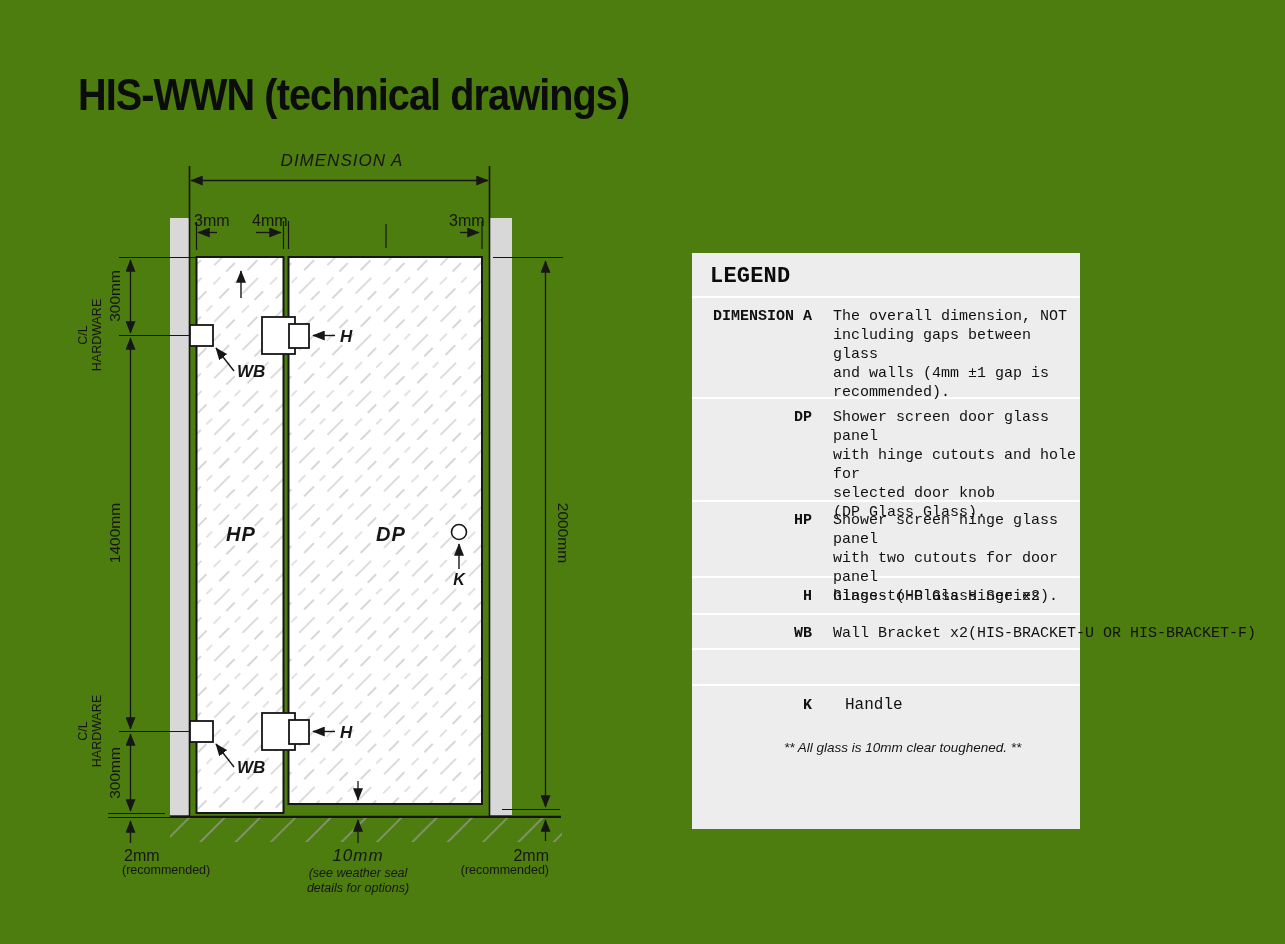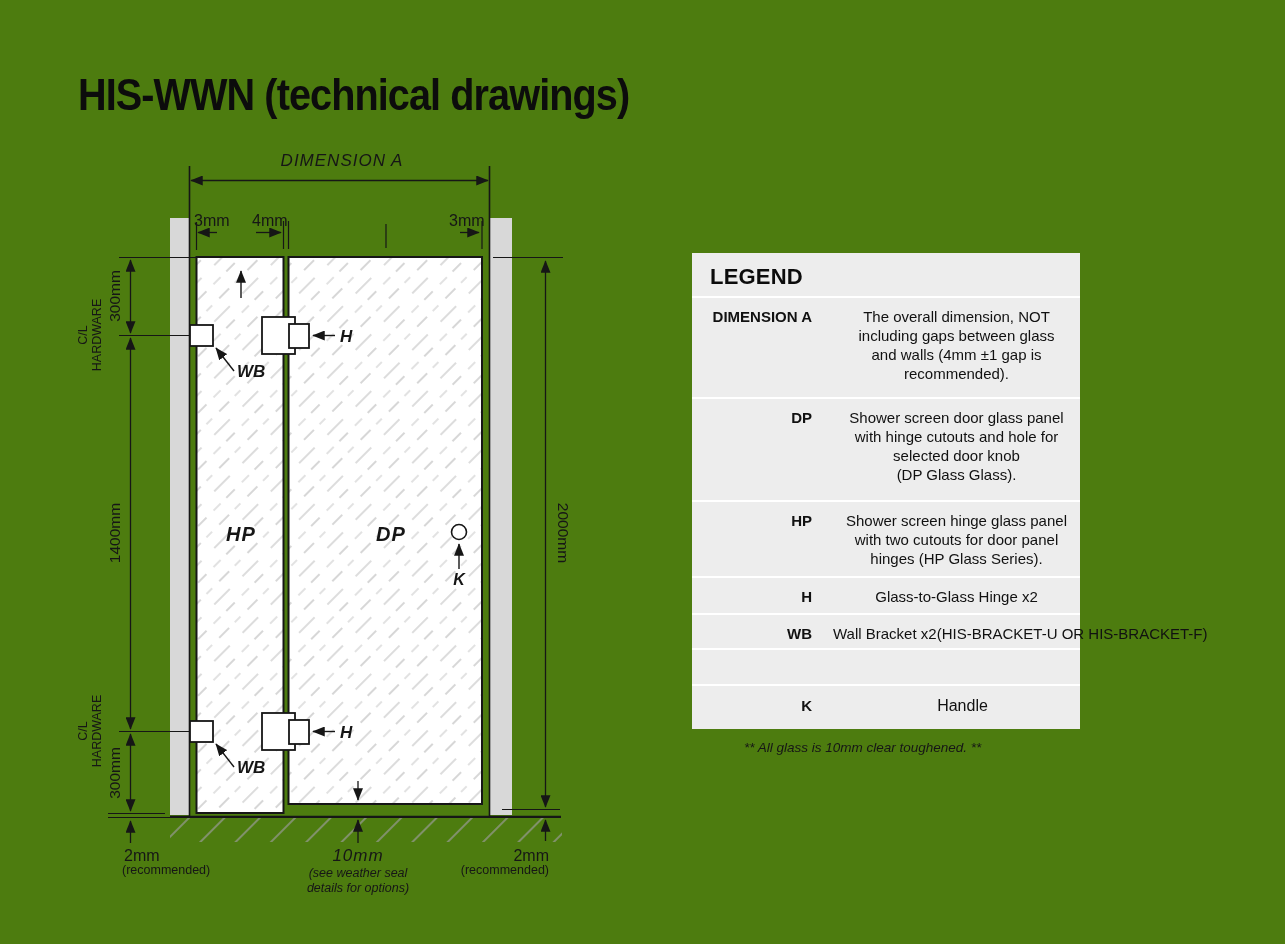--- a/index.html
+++ b/index.html
@@ -18,45 +18,45 @@
   svg text{fill:#161616;}
   .dim{font-size:15.5px;}
   .dim-lg{font-size:16px;}
   .dim-sm{font-size:12.5px;}
   .ital{font-style:italic;}
   .hw{font-size:17px;font-weight:bold;font-style:italic;}
   .panel{font-size:20px;font-weight:bold;font-style:italic;letter-spacing:1px;}
   .dima{font-size:17px;font-style:italic;letter-spacing:1px;}
   
   .legend{
-    position:absolute;left:692px;top:253px;width:388px;height:476px;
-    box-sizing:border-box;overflow:visible;
+    position:absolute;left:692px;top:253px;width:388px;height:576px;
+    box-sizing:border-box;overflow:visible;font-family:Liberation Mono, monospace;
   }
   .legend-header{
     height:43px;box-sizing:border-box;padding:11px 0 0 18px;
     font-size:22px;font-weight:bold;letter-spacing:0.2px;color:#0c0c0c;
   }
   .legend-row{
     display:grid;grid-template-columns:104px 1fr;column-gap:21px;
     box-sizing:border-box;border-top:2px solid #ffffff;
     padding:9px 0 0 16px;overflow:visible;
   }
   .legend-row .term{font-size:15px;font-weight:bold;text-align:right;line-height:19px;}
-  .legend-row .def{font-size:15px;line-height:19px;white-space:pre-line;text-align:center;}
+  .legend-row .def{font-size:15px;line-height:19px;white-space:pre-line;}
   .row-dimension-a{height:101px;}
   .row-dp{height:103px;}
   .row-hp{height:76px;}
   .row-h{height:37px;}
   .row-wb{height:35px;}
   .row-wb .def{white-space:nowrap;}
   .row-empty{height:36px;}
   .row-k{height:45px;padding-top:10px;}
   .row-k .def{font-size:16px;margin-left:12px;}
   .footnote{
-    position:absolute;left:744px;top:740px;
+    position:absolute;left:784px;top:740px;
     font-size:13.5px;font-style:italic;color:#161616;white-space:nowrap;
   }
 </style>
 </head>
 <body>
 
 <div id="stage">
 
   <div class="page-title">HIS-WWN (technical drawings)</div>
 

